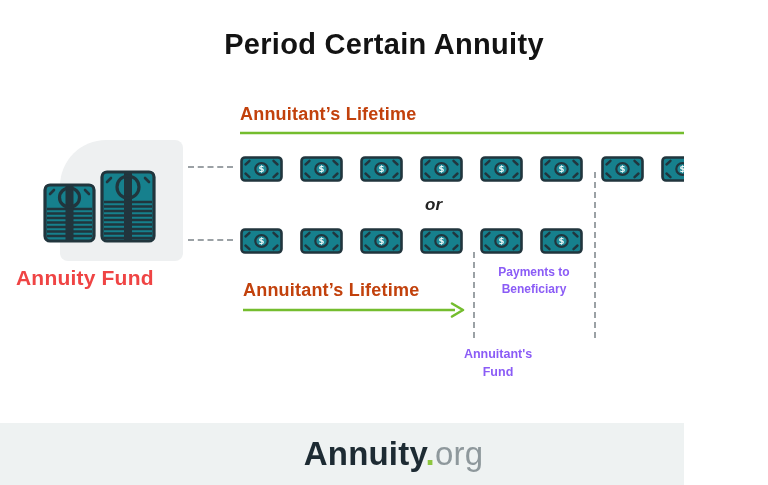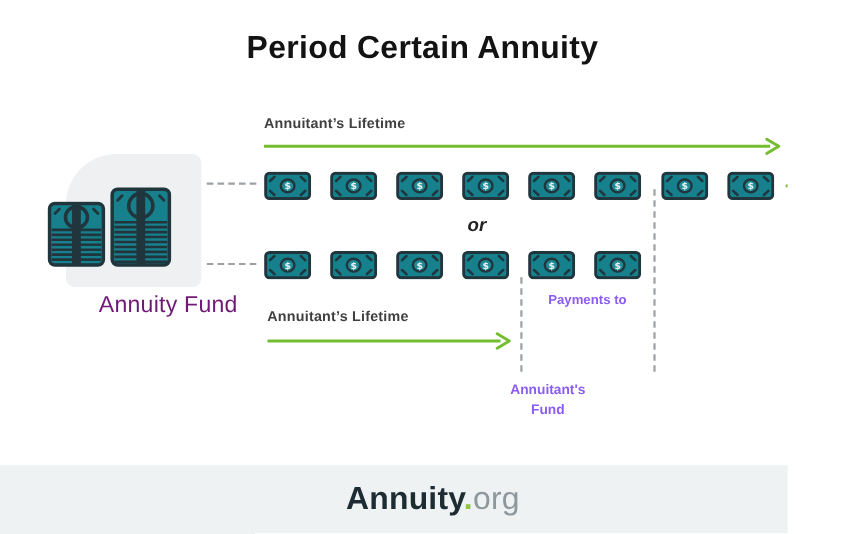--- a/index.html
+++ b/index.html
@@ -1,65 +1,64 @@
 <!DOCTYPE html>
 <html><head>
 <meta charset="utf-8">
 <style>
   html,body{margin:0;padding:0;background:#fff;}
   #canvas{
     position:relative;width:684px;height:485px;background:#ffffff;overflow:hidden;
     font-family:"Liberation Sans","DejaVu Sans",sans-serif;
-    padding-left:32px;
   }
   .abs{position:absolute;}
   
   #title{
     left:0;top:28px;width:768px;text-align:center;
     font-size:29px;font-weight:700;color:#131313;letter-spacing:.3px;
   }
   
   .lifetime-label{
-    font-size:13px;font-weight:700;color:#404040;letter-spacing:.2px;white-space:nowrap;
+    font-size:18px;font-weight:700;color:#c2410c;letter-spacing:.2px;white-space:nowrap;
   }
   #lifetime-top{left:240px;top:104px;}
   #lifetime-bottom{left:243px;top:280px;}
   
   #or-divider{left:425px;top:195px;width:34px;
     font-size:17px;font-weight:700;font-style:italic;color:#232323;}
   
   .bill-row{display:flex;gap:17px;}
   #row1a{left:240px;top:156px;}
   #row1b{left:601px;top:156px;}
   #row2{left:240px;top:228px;}
   .bill{width:43px;height:26px;display:block;}
   
   #fund-bg{left:60px;top:140px;width:123px;height:121px;background:#eef0f1;
     border-radius:46px 8px 8px 8px;}
   #stack-small{left:43px;top:183px;}
   #stack-big{left:100px;top:170px;}
-  #fund-label{left:16px;top:266px;width:200px;text-align:right;
-    font-size:21px;font-weight:400;color:#701a75;letter-spacing:.2px;}
+  #fund-label{left:16px;top:266px;width:200px;text-align:left;
+    font-size:21px;font-weight:700;color:#ef4444;letter-spacing:.2px;}
   
   .h-dash{width:45px;height:0;border-top:2px dashed #9ba1a5;}
   #connector-top{left:188px;top:166px;}
   #connector-bottom{left:188px;top:239px;}
   
   .v-dash{width:0;border-left:2px dashed #9ba1a5;}
   #line-death{left:473px;top:252px;height:86px;}
   #line-period{left:594px;top:172px;height:166px;}
   
   .note{font-size:12.5px;font-weight:700;color:#8b5cf6;text-align:center;line-height:18px;}
   #note-payments{left:482px;top:264px;width:104px;font-size:12px;line-height:17px;}
   #note-death{left:448px;top:345px;width:100px;}
   #note-period{left:546px;top:345px;width:100px;}
   
   #footer{left:0;top:423px;width:768px;height:62px;background:#eef2f2;
     display:flex;align-items:center;justify-content:center;}
-  #logo{font-size:29px;letter-spacing:.2px;margin-left:19px;}
+  #logo{font-size:33px;letter-spacing:.2px;margin-left:19px;}
   #logo .brand{font-weight:700;color:#1d2b33;}
   #logo .dot{font-weight:700;color:#8dc63f;}
   #logo .suffix{font-weight:400;color:#8e989c;}
 </style>
 </head>
 <body>
 
 <div id="canvas">
 
   <div id="title" class="abs">Period Certain Annuity</div>
@@ -292,20 +291,21 @@
   <div id="fund-label" class="abs">Annuity Fund</div>
 
   <div id="connector-top" class="abs h-dash"></div>
   <div id="connector-bottom" class="abs h-dash"></div>
 
   <div id="line-death" class="abs v-dash"></div>
   <div id="line-period" class="abs v-dash"></div>
 
   <div id="note-payments" class="abs note">
     <div>Payments to</div>
+    <div>Beneficiary</div>
   </div>
   <div id="note-death" class="abs note">
     <div>Annuitant's</div>
     <div>Fund</div>
   </div>
 
   <div id="footer" class="abs">
     <div id="logo">
       <span class="brand">Annuity</span><span class="dot">.</span><span class="suffix">org</span>
     </div>

